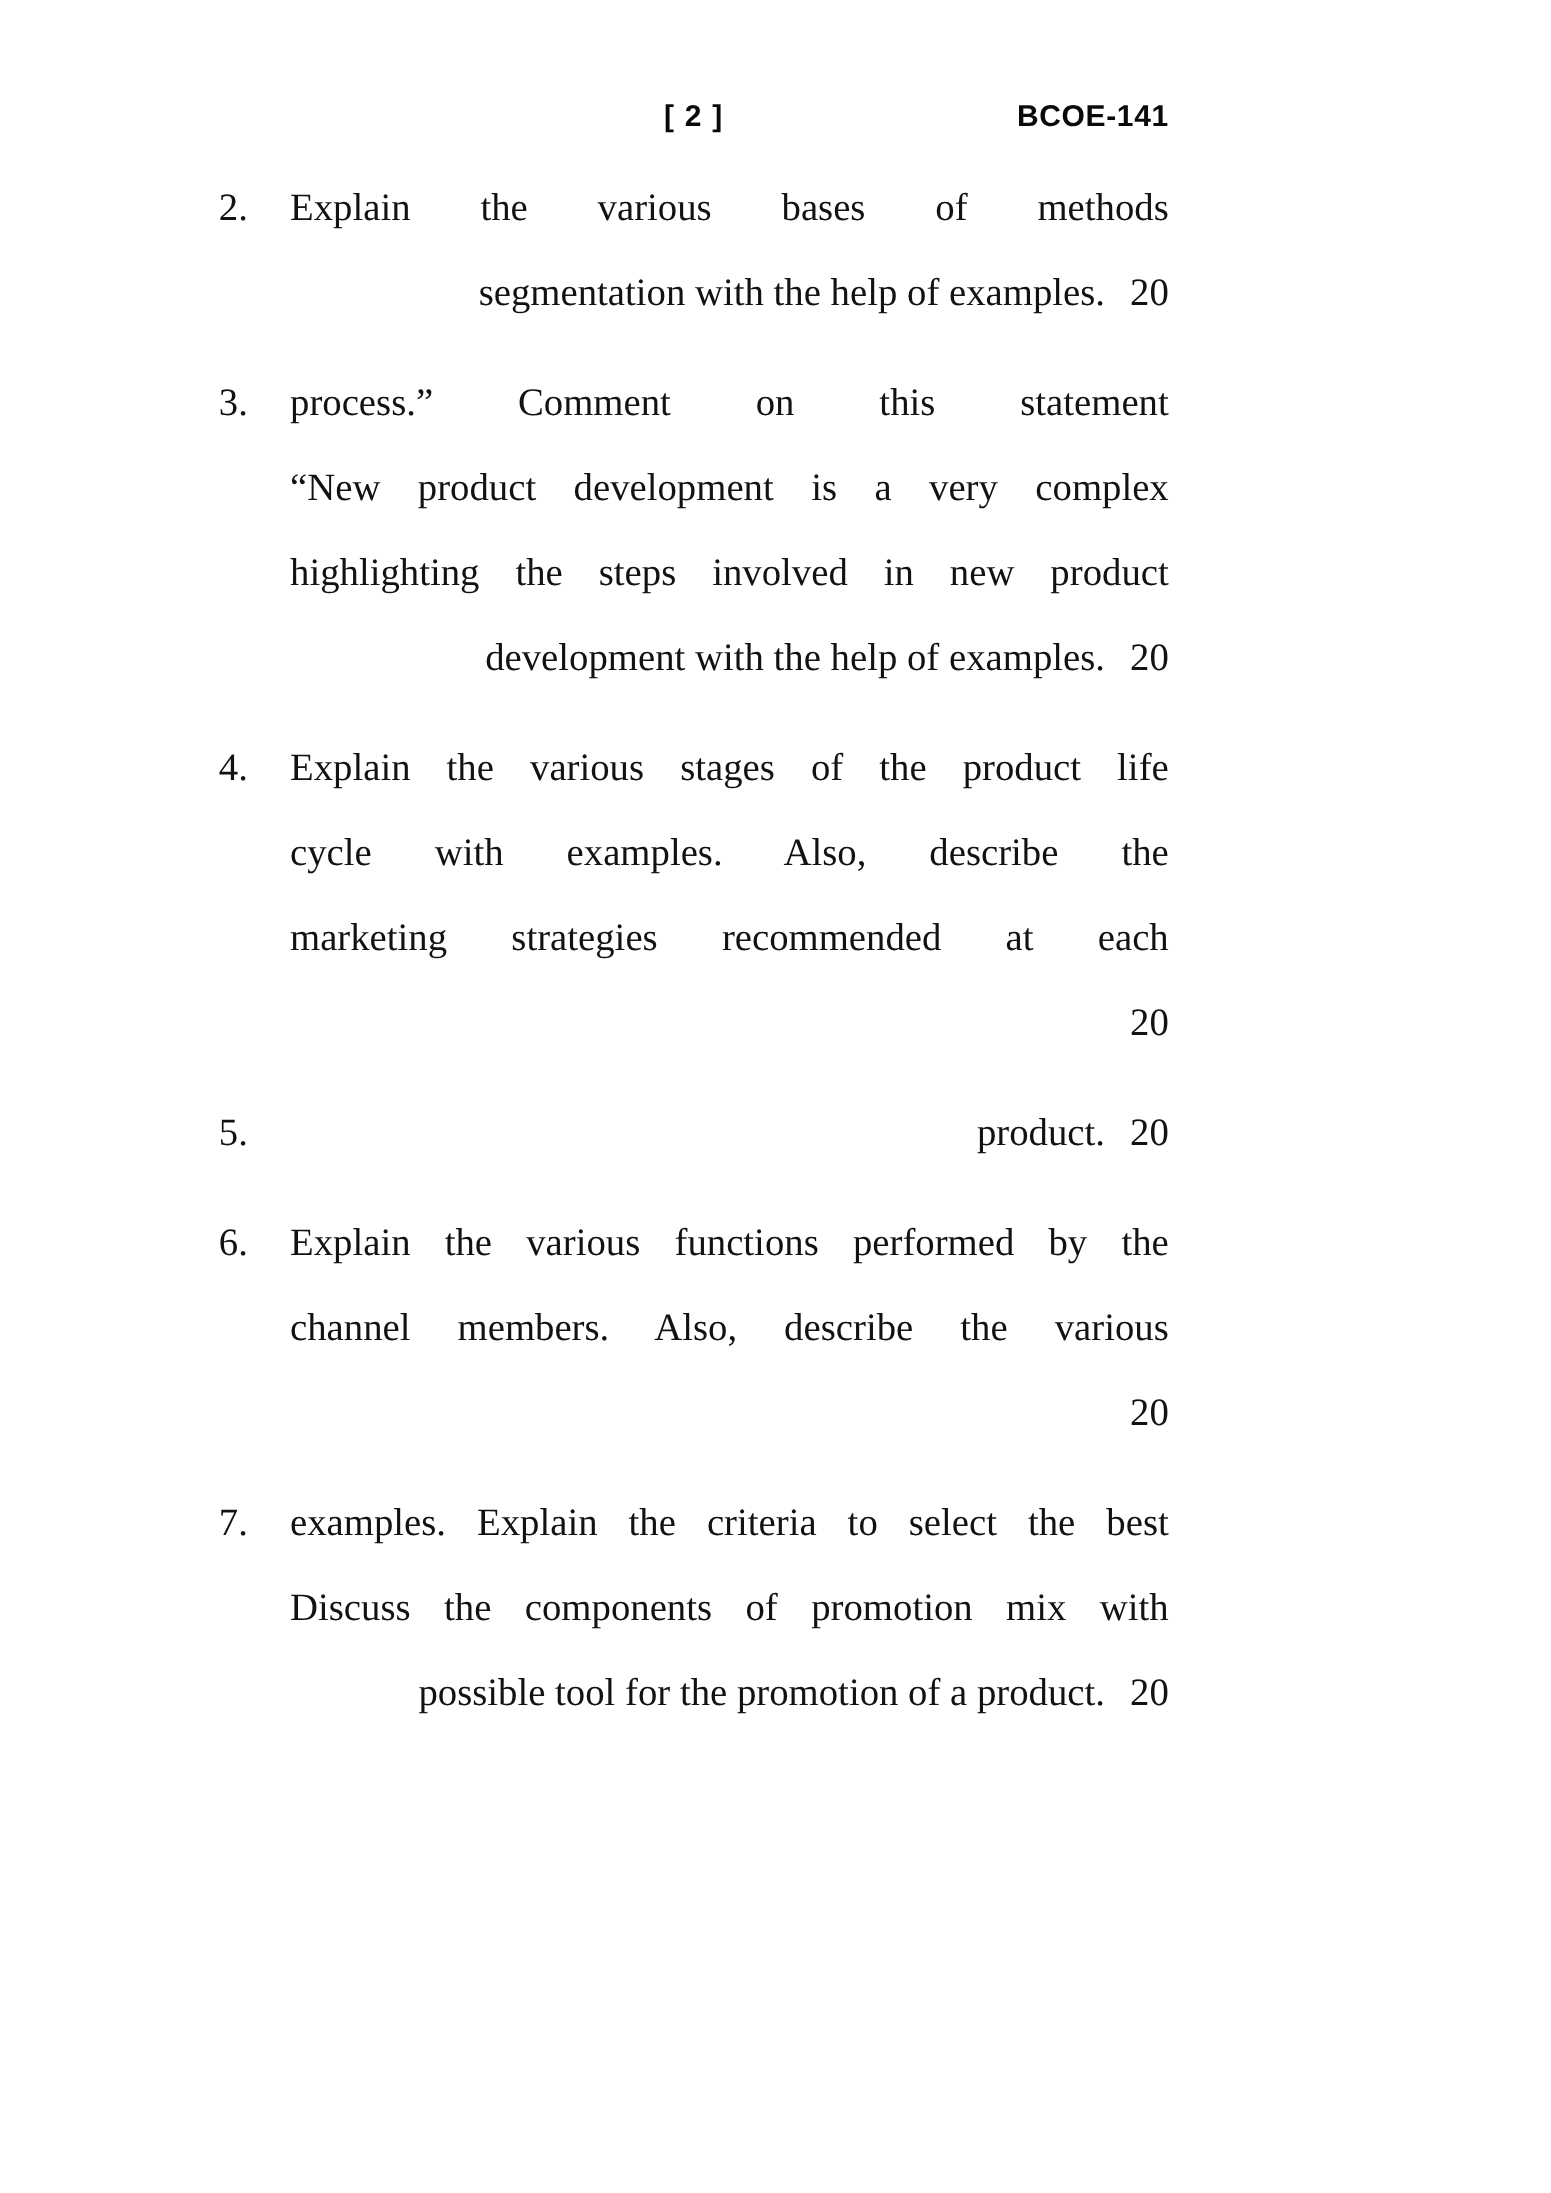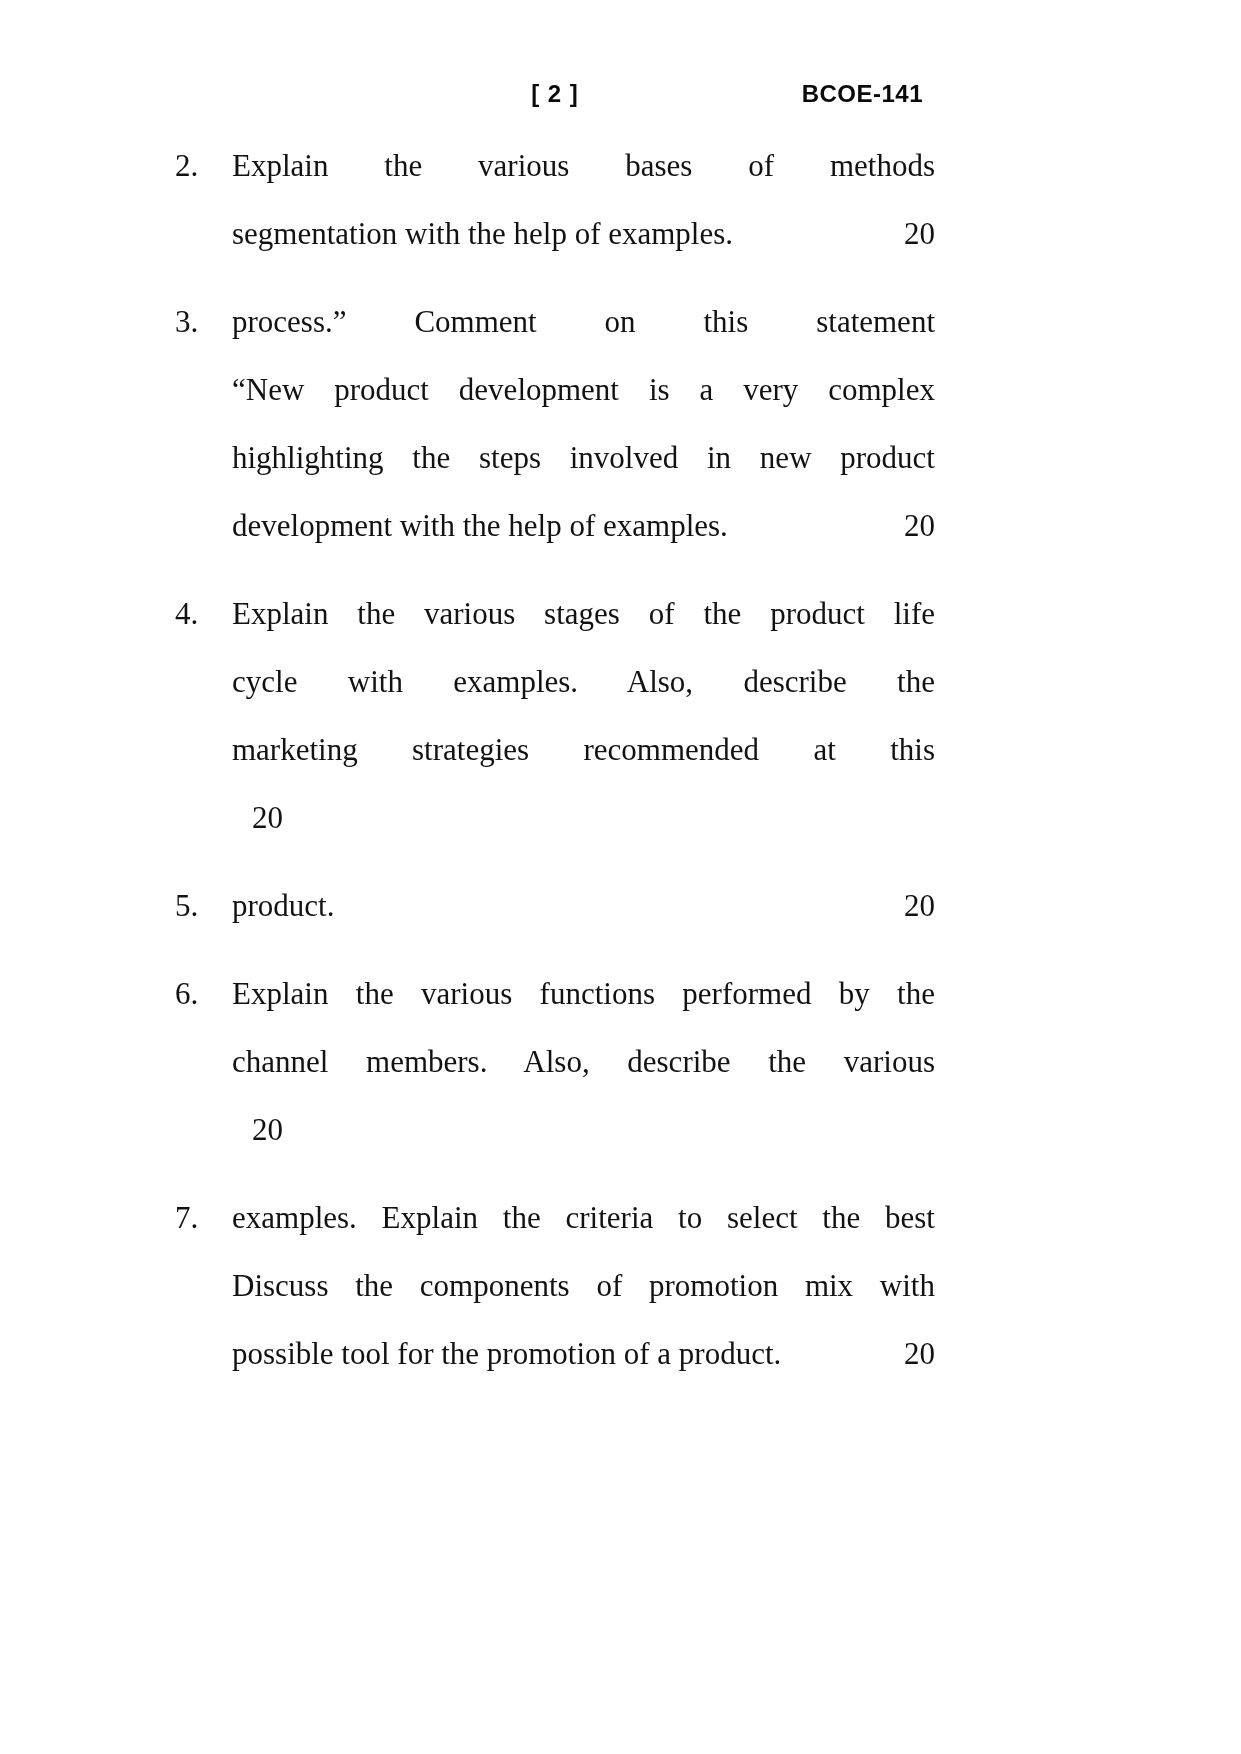--- a/index.html
+++ b/index.html
@@ -30,42 +30,42 @@
     color: #0a0a0a;
   }
   .page-num {
     position: absolute;
     left: 0; right: 0;
     text-align: center;
     letter-spacing: 1px;
   }
   .paper-code {
     position: absolute;
-    right: 12px; top: 0;
+    right: 0; top: 0;
     letter-spacing: 0.5px;
   }
 
   .question {
     display: flex;
     font-size: 31px;
     line-height: 68px;
     margin-bottom: 20px;
   }
   .qnum {
     flex: none;
     width: 57px;
   }
   .qbody { flex: 1; min-width: 0; }
   .qline {
     text-align: justify;
     text-align-last: justify;
   }
   .qline-last {
     display: flex;
-    justify-content: space-between;
+    justify-content: flex-end;
   }
   .qline-last .qtext { white-space: nowrap; }
   .marks { flex: none; padding-left: 20px; }
 </style>
 </head>
 <body>
 
 <div class="page">
   <div class="content">
 
@@ -96,21 +96,21 @@
           <span class="marks">20</span>
         </div>
       </div>
     </div>
 
     <div class="question">
       <div class="qnum">4.</div>
       <div class="qbody">
         <div class="qline">Explain the various stages of the product life</div>
         <div class="qline">cycle with examples. Also, describe the</div>
-        <div class="qline">marketing strategies recommended at this</div>
+        <div class="qline">marketing strategies recommended at each</div>
         <div class="qline-last">
           <span class="marks">20</span>
         </div>
       </div>
     </div>
 
     <div class="question">
       <div class="qnum">5.</div>
       <div class="qbody">
         <div class="qline-last">

